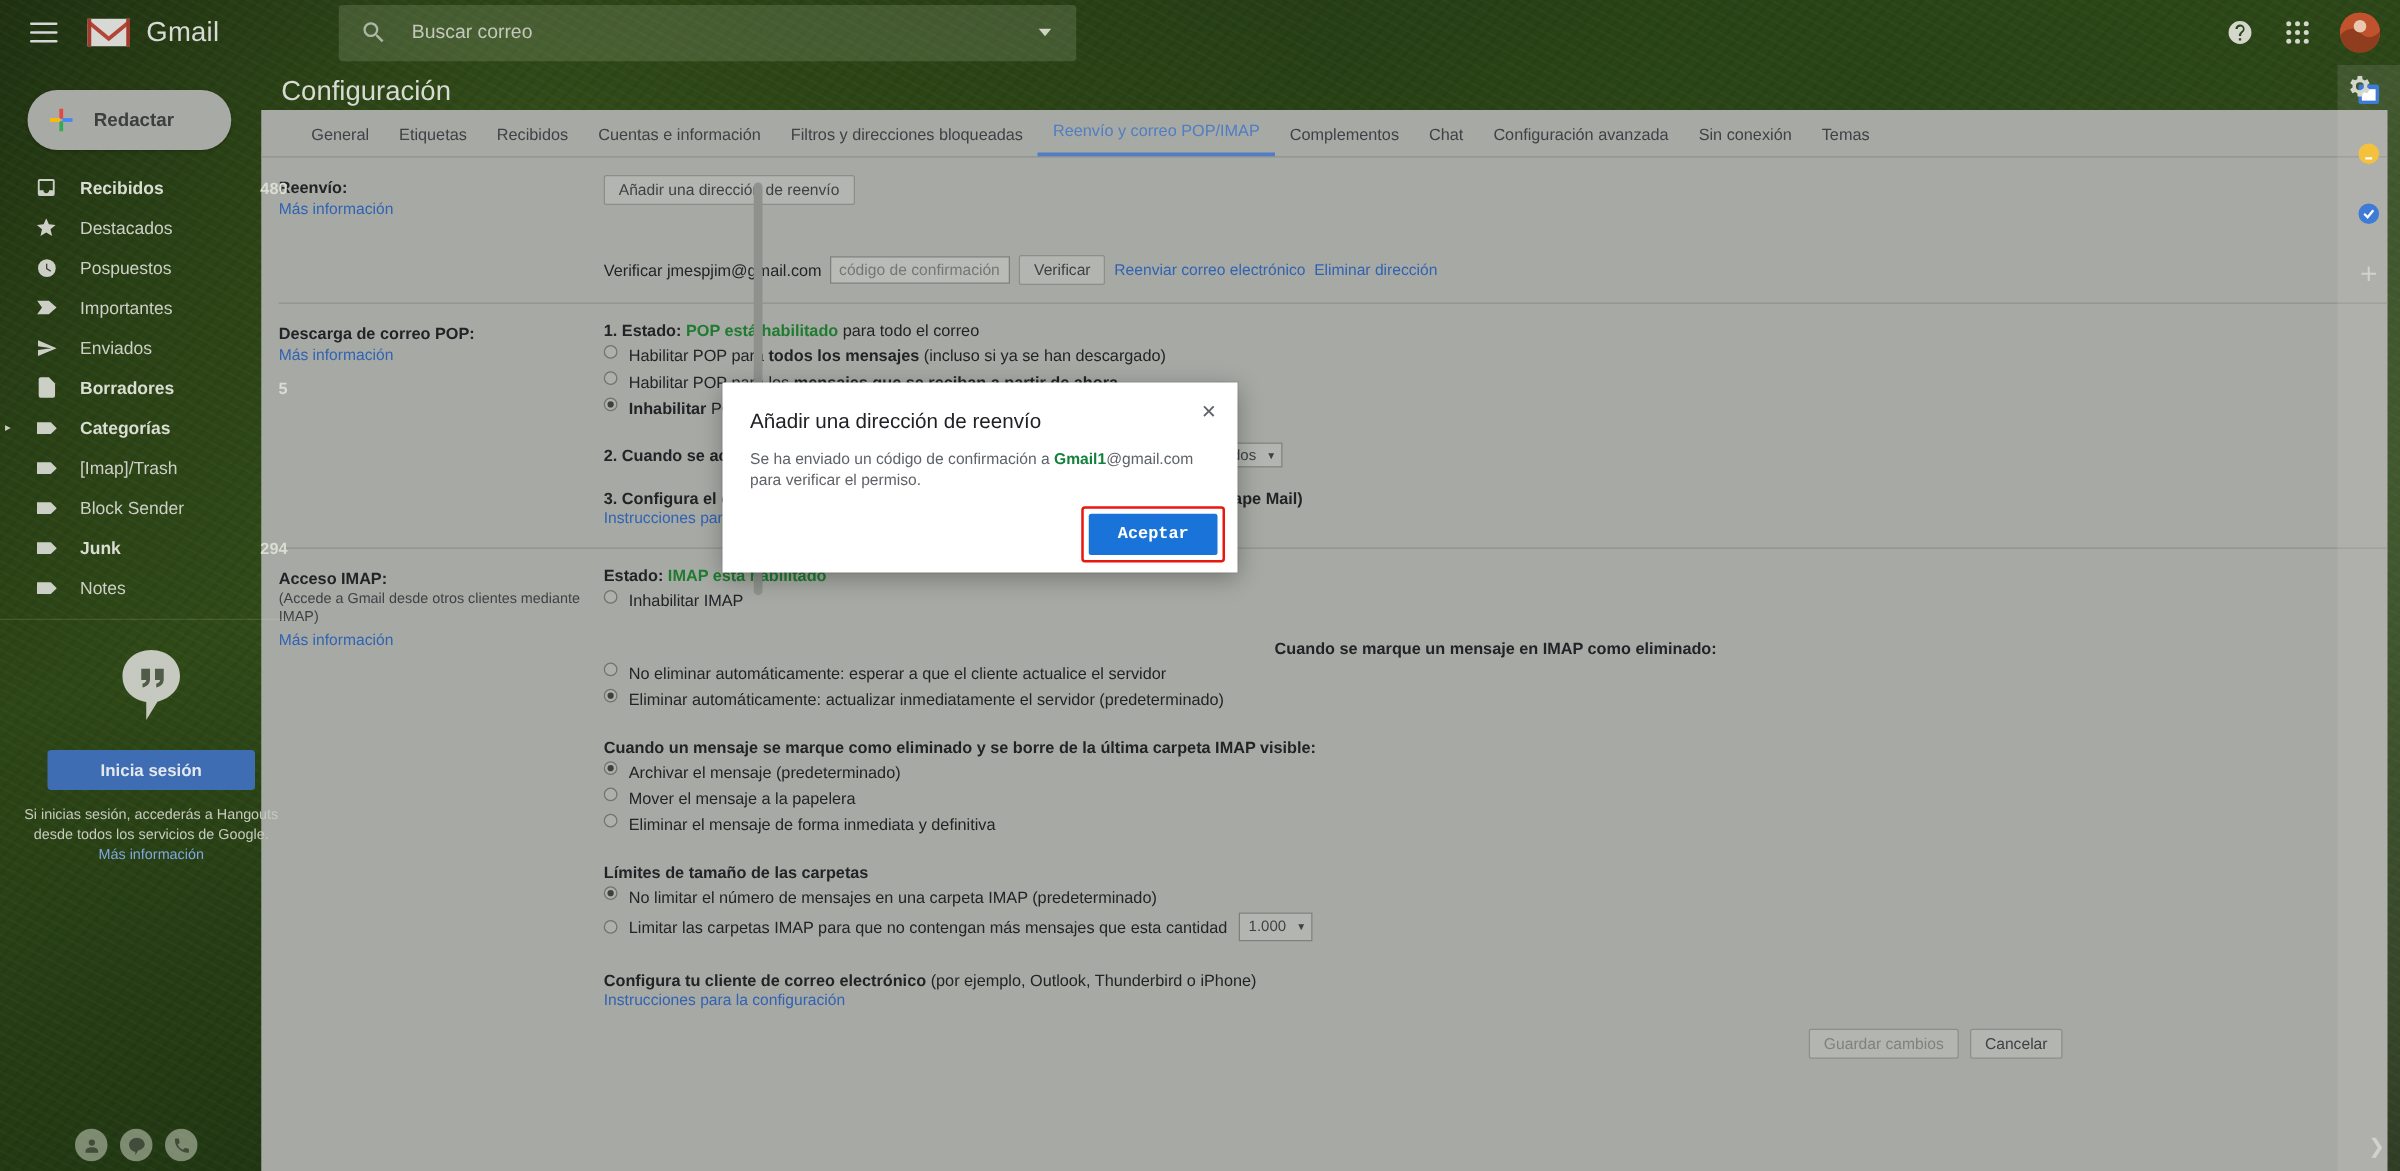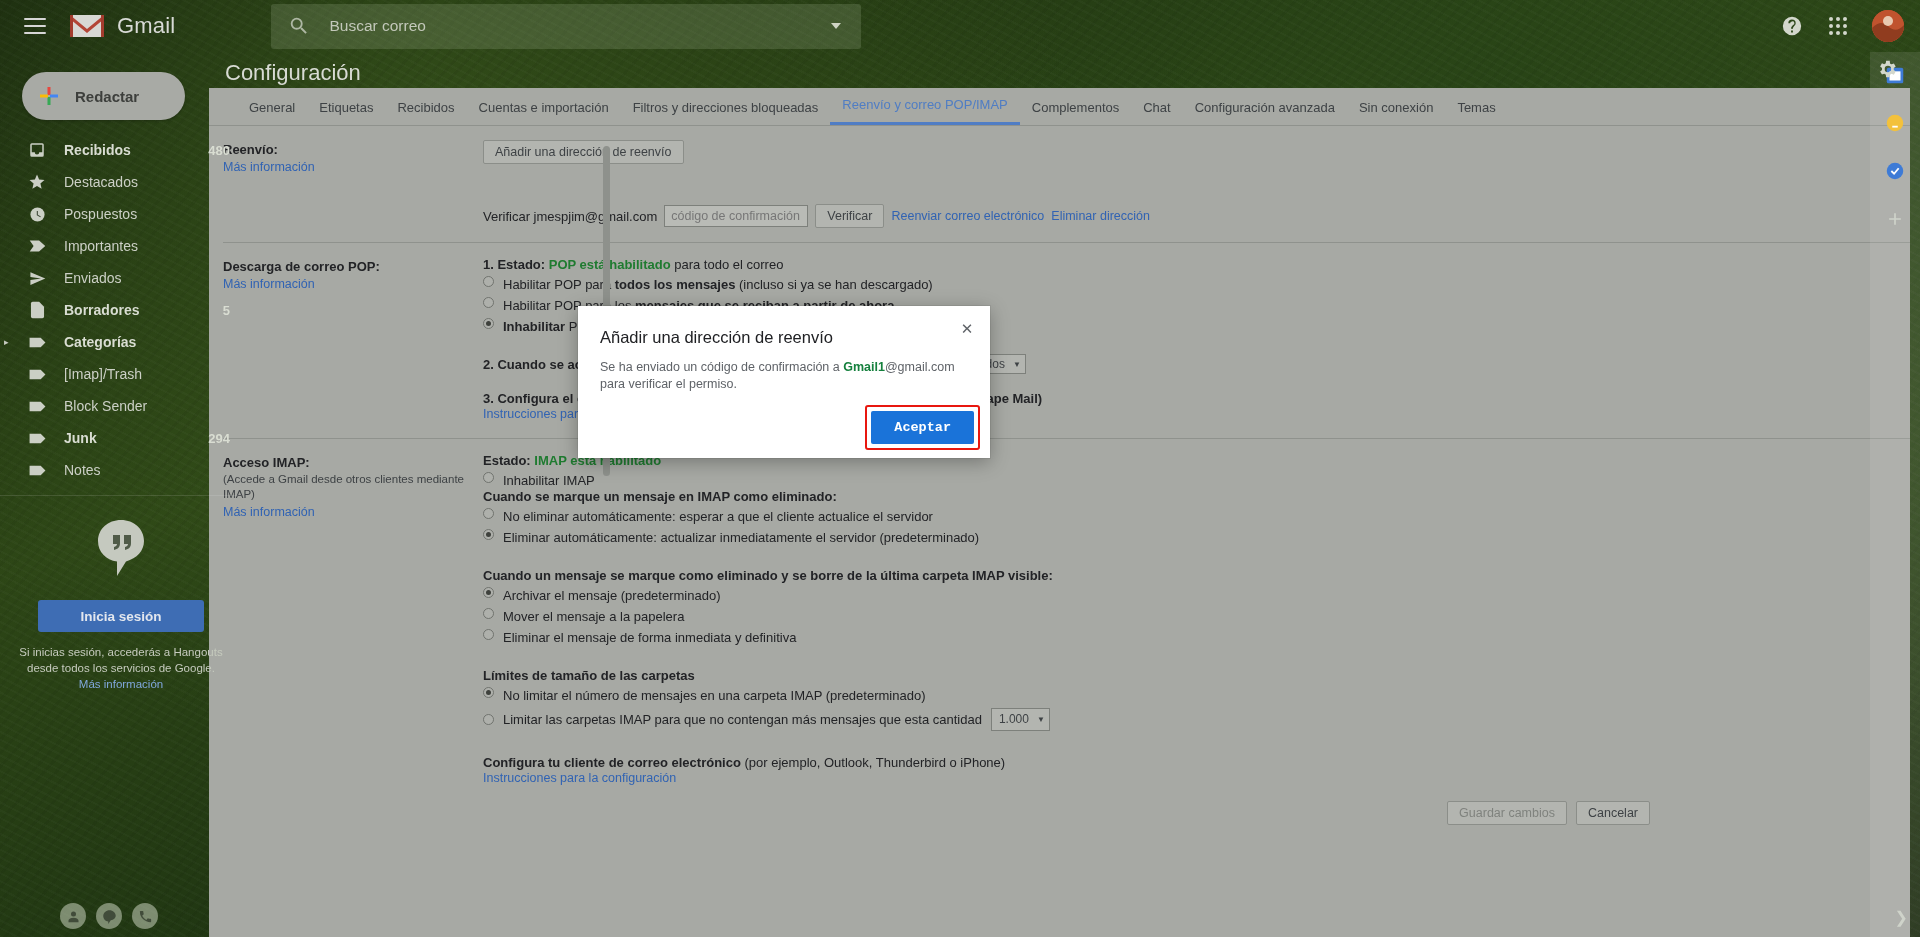--- a/index.html
+++ b/index.html
@@ -393,21 +393,21 @@
       <path fill="#d3d7cc" d="M19.4 13a7.6 7.6 0 0 0 0-2l2.1-1.6l-2-3.5l-2.5 1a7.6 7.6 0 0 0-1.7-1L15 3H11l-.3 2.8c-.6.2-1.2.6-1.7 1l-2.5-1l-2 3.5L6.6 11a7.6 7.6 0 0 0 0 2l-2.1 1.6l2 3.5l2.5-1c.5.4 1.1.8 1.7 1L11 21h4l.3-2.8c.6-.2 1.2-.6 1.7-1l2.5 1l2-3.5zM13 15.5a3.5 3.5 0 1 1 0-7a3.5 3.5 0 0 1 0 7"></path>
     </svg>
 </div>
 
 <div id="panel">
 
   <div id="tabs">
     <div class="tab">General</div>
     <div class="tab">Etiquetas</div>
     <div class="tab">Recibidos</div>
-    <div class="tab">Cuentas e importación</div>
+    <div class="tab">Cuentas e información</div>
     <div class="tab">Filtros y direcciones bloqueadas</div>
     <div class="tab active">Reenvío y correo POP/IMAP</div>
     <div class="tab">Complementos</div>
     <div class="tab">Chat</div>
     <div class="tab">Configuración avanzada</div>
     <div class="tab">Sin conexión</div>
     <div class="tab">Temas</div>
   </div>
 
   <div id="settings">
@@ -485,21 +485,21 @@
       <div class="sbody">
         <div>
           <span class="b">Estado:</span>
           <span class="green">IMAP está habilitado</span>
         </div>
         <div class="rline">
           <span class="radio"></span>
           <span>Inhabilitar IMAP</span>
         </div>
 
-        <div style="">
+        <div style="margin-top:22px;text-align:center;">
           <div class="b">Cuando se marque un mensaje en IMAP como eliminado:</div>
           <div class="rline">
             <span class="radio"></span>
             <span>No eliminar automáticamente: esperar a que el cliente actualice el servidor</span>
           </div>
           <div class="rline">
             <span class="radio on"></span>
             <span>Eliminar automáticamente: actualizar inmediatamente el servidor (predeterminado)</span>
           </div>
         </div>

